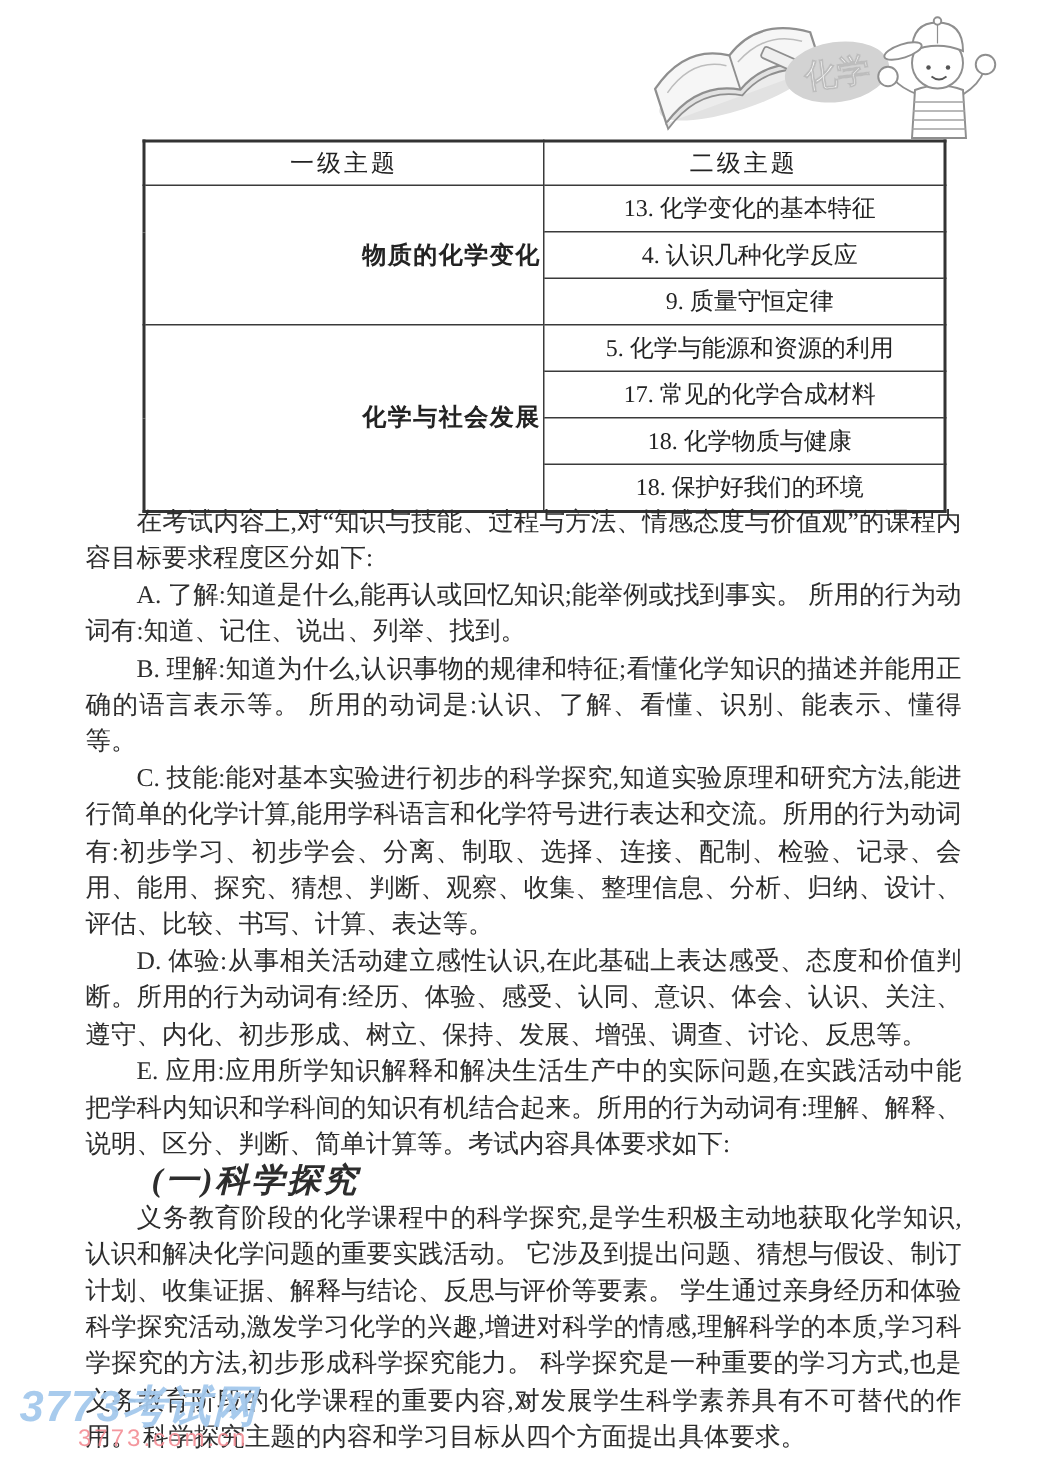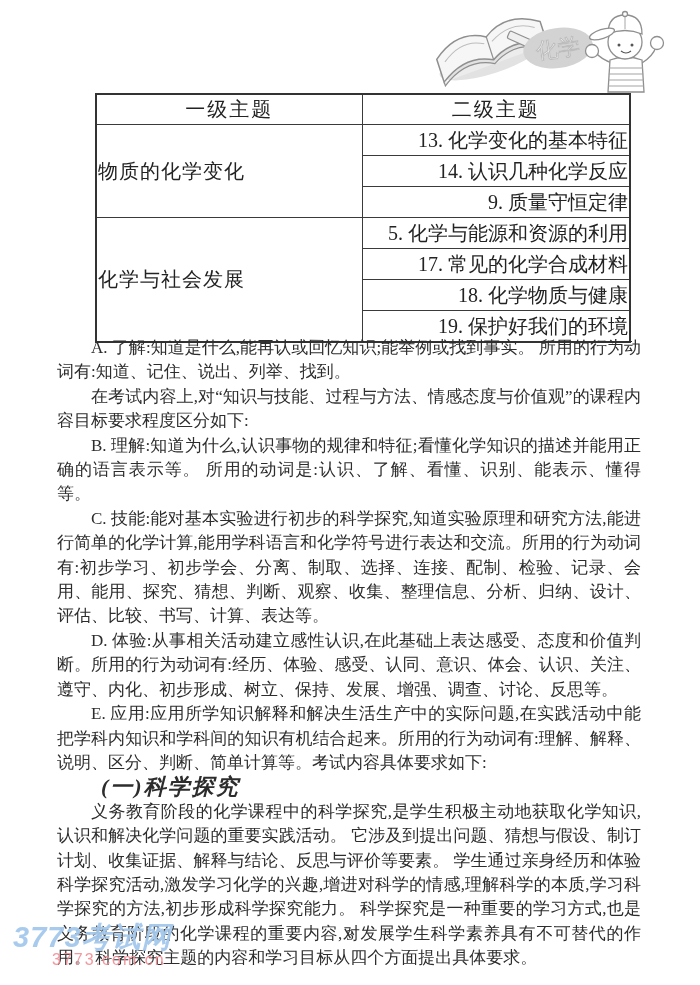--- a/index.html
+++ b/index.html
@@ -22,40 +22,41 @@
     position: absolute; left: 420px; top: 0;
     width: 262px; height: 100px;
   }
 
   
   table.topics {
     position: absolute; left: 95px; top: 93px;
     width: 536px;
     border-collapse: collapse;
     table-layout: fixed;
-    font-size: 20px;
+    font-size: 16px;
     color: #232323;
   }
   table.topics, table.topics th, table.topics td {
     border: 1px solid #3a3a3a;
   }
   table.topics { border: 2px solid #333333; }
   table.topics th {
     height: 26px;
     font-weight: normal;
     text-align: center;
     letter-spacing: 2px;
   }
   td.topic-cell {
-    text-align: left;
+    text-align: right;
     letter-spacing: 1px;
+    font-weight: bold;
   }
   td.item-cell {
     height: 28px;
-    text-align: right;
+    text-align: center;
     padding-left: 9px;
   }
 
   
   .body-text {
     position: absolute; left: 57px; top: 336px;
     width: 584px;
     font-size: 17px;
     line-height: 24.4px;
     text-align: justify;
@@ -148,44 +149,44 @@
         <th>一级主题</th>
         <th>二级主题</th>
       </tr>
     </thead>
     <tbody>
       <tr>
         <td class="topic-cell" rowspan="3">物质的化学变化</td>
         <td class="item-cell">13. 化学变化的基本特征</td>
       </tr>
       <tr>
-        <td class="item-cell">14. 认识几种化学反应</td>
+        <td class="item-cell">4. 认识几种化学反应</td>
       </tr>
       <tr>
         <td class="item-cell">9. 质量守恒定律</td>
       </tr>
       <tr>
         <td class="topic-cell" rowspan="4">化学与社会发展</td>
         <td class="item-cell">5. 化学与能源和资源的利用</td>
       </tr>
       <tr>
         <td class="item-cell">17. 常见的化学合成材料</td>
       </tr>
       <tr>
         <td class="item-cell">18. 化学物质与健康</td>
       </tr>
       <tr>
-        <td class="item-cell">19. 保护好我们的环境</td>
+        <td class="item-cell">18. 保护好我们的环境</td>
       </tr>
     </tbody>
   </table>
 
   <div class="body-text">
+    <p>在考试内容上,对“知识与技能、过程与方法、情感态度与价值观”的课程内容目标要求程度区分如下:</p>
     <p>A. 了解:知道是什么,能再认或回忆知识;能举例或找到事实。 所用的行为动词有:知道、记住、说出、列举、找到。</p>
-    <p>在考试内容上,对“知识与技能、过程与方法、情感态度与价值观”的课程内容目标要求程度区分如下:</p>
     <p>B. 理解:知道为什么,认识事物的规律和特征;看懂化学知识的描述并能用正确的语言表示等。 所用的动词是:认识、了解、看懂、识别、能表示、懂得等。</p>
     <p>C. 技能:能对基本实验进行初步的科学探究,知道实验原理和研究方法,能进行简单的化学计算,能用学科语言和化学符号进行表达和交流。所用的行为动词有:初步学习、初步学会、分离、制取、选择、连接、配制、检验、记录、会用、能用、探究、猜想、判断、观察、收集、整理信息、分析、归纳、设计、评估、比较、书写、计算、表达等。</p>
     <p>D. 体验:从事相关活动建立感性认识,在此基础上表达感受、态度和价值判断。所用的行为动词有:经历、体验、感受、认同、意识、体会、认识、关注、遵守、内化、初步形成、树立、保持、发展、增强、调查、讨论、反思等。</p>
     <p>E. 应用:应用所学知识解释和解决生活生产中的实际问题,在实践活动中能把学科内知识和学科间的知识有机结合起来。所用的行为动词有:理解、解释、说明、区分、判断、简单计算等。考试内容具体要求如下:</p>
     <h3 class="section-heading">(一)科学探究</h3>
     <p>义务教育阶段的化学课程中的科学探究,是学生积极主动地获取化学知识,认识和解决化学问题的重要实践活动。 它涉及到提出问题、猜想与假设、制订计划、收集证据、解释与结论、反思与评价等要素。 学生通过亲身经历和体验科学探究活动,激发学习化学的兴趣,增进对科学的情感,理解科学的本质,学习科学探究的方法,初步形成科学探究能力。 科学探究是一种重要的学习方式,也是义务教育阶段的化学课程的重要内容,对发展学生科学素养具有不可替代的作用。 科学探究主题的内容和学习目标从四个方面提出具体要求。</p>
   </div>
 
   <div class="wm-name">3773考试网</div>
   <div class="wm-url">3773.com.cn</div>

